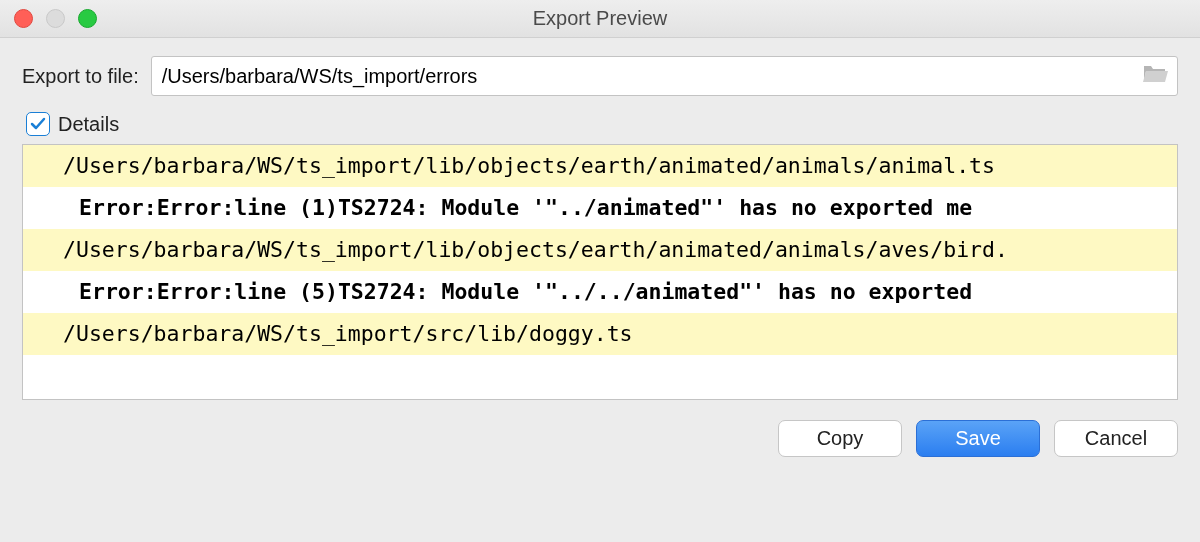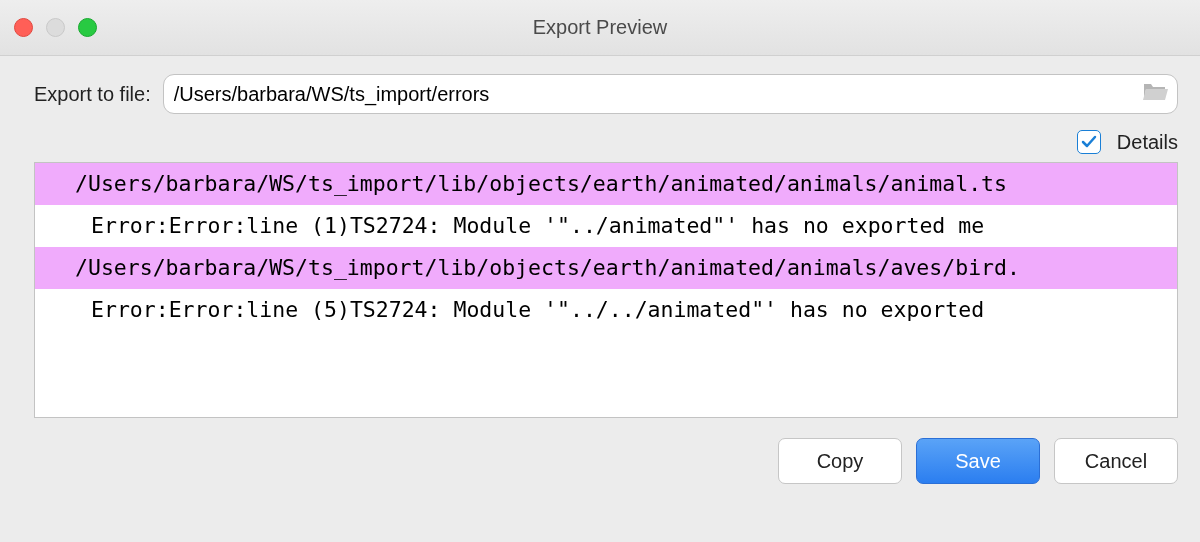--- a/index.html
+++ b/index.html
@@ -8,21 +8,21 @@
       padding: 0;
     }
     body {
       width: 1200px;
       height: 542px;
       font-family: -apple-system, BlinkMacSystemFont, "Helvetica Neue", Arial, sans-serif;
       background: #ececec;
       overflow: hidden;
     }
     .titlebar {
-      height: 56px;
+      height: 38px;
       background: linear-gradient(to bottom, #eeeeee, #e2e2e2);
       border-bottom: 1px solid #d0d0d0;
       display: flex;
       align-items: center;
       position: relative;
       padding: 0 14px;
     }
     .traffic-lights {
       display: flex;
       gap: 13px;
@@ -38,21 +38,20 @@
     .dot-green { background: #28ca42; border: 1px solid #18a92f; }
     .titlebar-title {
       position: absolute;
       left: 50%;
       transform: translateX(-50%);
       font-size: 20px;
       color: #4a4a4a;
     }
     .content {
       padding: 18px 22px 0 22px;
-      margin-left: 12px;
     }
     .export-row {
       display: flex;
       align-items: center;
       gap: 12px;
       margin-bottom: 16px;
     }
     .export-label {
       font-size: 20px;
       color: #222;
@@ -62,37 +61,36 @@
       flex: 1;
       position: relative;
     }
     .export-input {
       width: 100%;
       height: 40px;
       font-size: 20px;
       font-family: inherit;
       padding: 4px 46px 4px 10px;
       border: 1px solid #c3c3c3;
-      border-radius: 11px;
+      border-radius: 3px;
       background: #fff;
     }
     .folder-icon {
       position: absolute;
       right: 10px;
       top: 50%;
       transform: translateY(-50%);
       color: #a9a9a9;
     }
     .details-row {
       display: flex;
       align-items: center;
-      gap: 16px;
+      gap: 8px;
       margin-bottom: 8px;
       margin-left: 4px;
-      justify-content: flex-end;
     }
     .checkbox {
       width: 24px;
       height: 24px;
       border: 1.5px solid #1a7fd6;
       border-radius: 5px;
       display: flex;
       align-items: center;
       justify-content: center;
       background: #fff;
@@ -113,34 +111,35 @@
       margin-bottom: 20px;
     }
     .preview-line {
       font-family: "Menlo", "Consolas", monospace;
       font-size: 21.5px;
       line-height: 42px;
       white-space: nowrap;
       padding: 0 6px;
     }
     .preview-line.file-path {
-      background: #f0abfc;
+      background: #fef9c3;
       padding-left: 40px;
     }
     .preview-line.error-line {
       padding-left: 56px;
+      font-weight: bold;
     }
     .button-row {
       display: flex;
       justify-content: flex-end;
       gap: 14px;
       padding-right: 0;
     }
     .btn {
-      height: 46px;
+      height: 37px;
       min-width: 124px;
       font-size: 20px;
       border-radius: 7px;
       border: 1px solid #c6c6c6;
       background: #fff;
       color: #222;
       cursor: pointer;
       padding: 0 22px;
     }
     .btn-primary {
@@ -183,20 +182,21 @@
       </svg>
     </div>
     <span class="details-label">Details</span>
   </div>
 
   <div class="preview-box">
     <div class="preview-line file-path">/Users/barbara/WS/ts_import/lib/objects/earth/animated/animals/animal.ts</div>
     <div class="preview-line error-line">Error:Error:line (1)TS2724: Module '"../animated"' has no exported me</div>
     <div class="preview-line file-path">/Users/barbara/WS/ts_import/lib/objects/earth/animated/animals/aves/bird.</div>
     <div class="preview-line error-line">Error:Error:line (5)TS2724: Module '"../../animated"' has no exported</div>
+    <div class="preview-line file-path">/Users/barbara/WS/ts_import/src/lib/doggy.ts</div>
   </div>
 
   <div class="button-row">
     <button class="btn">Copy</button>
     <button class="btn btn-primary">Save</button>
     <button class="btn">Cancel</button>
   </div>
 
 </div>
 

